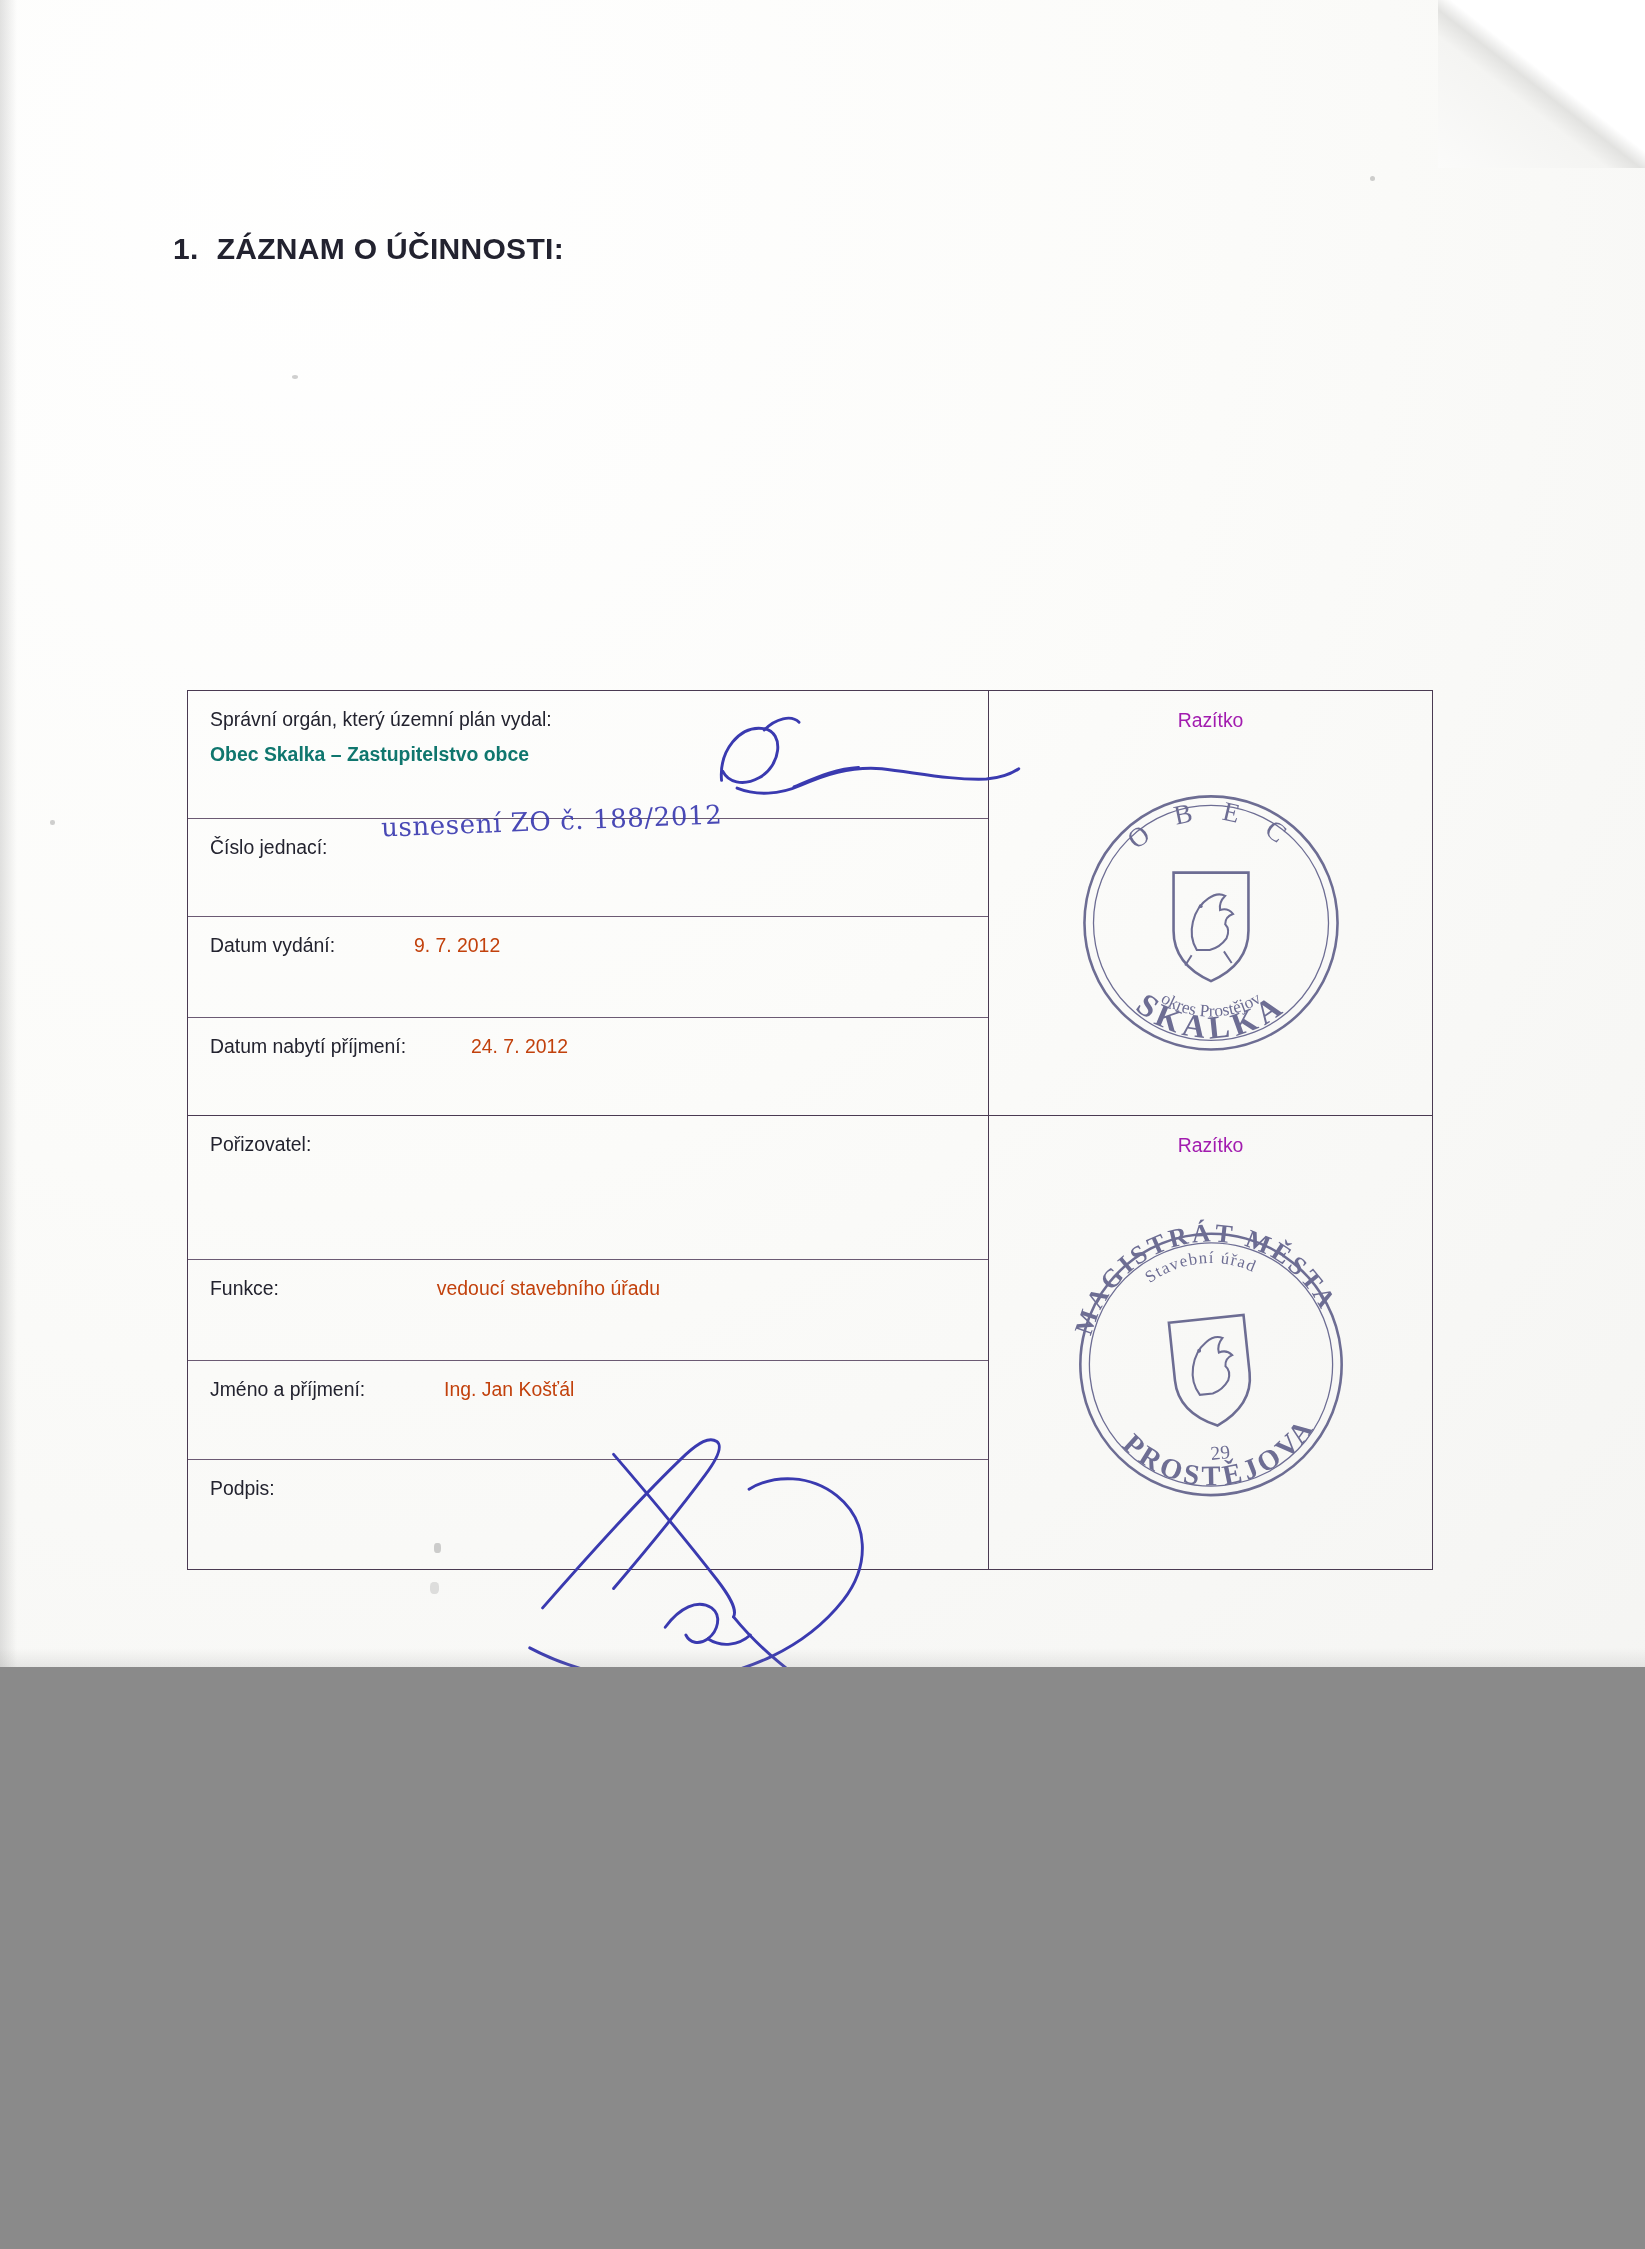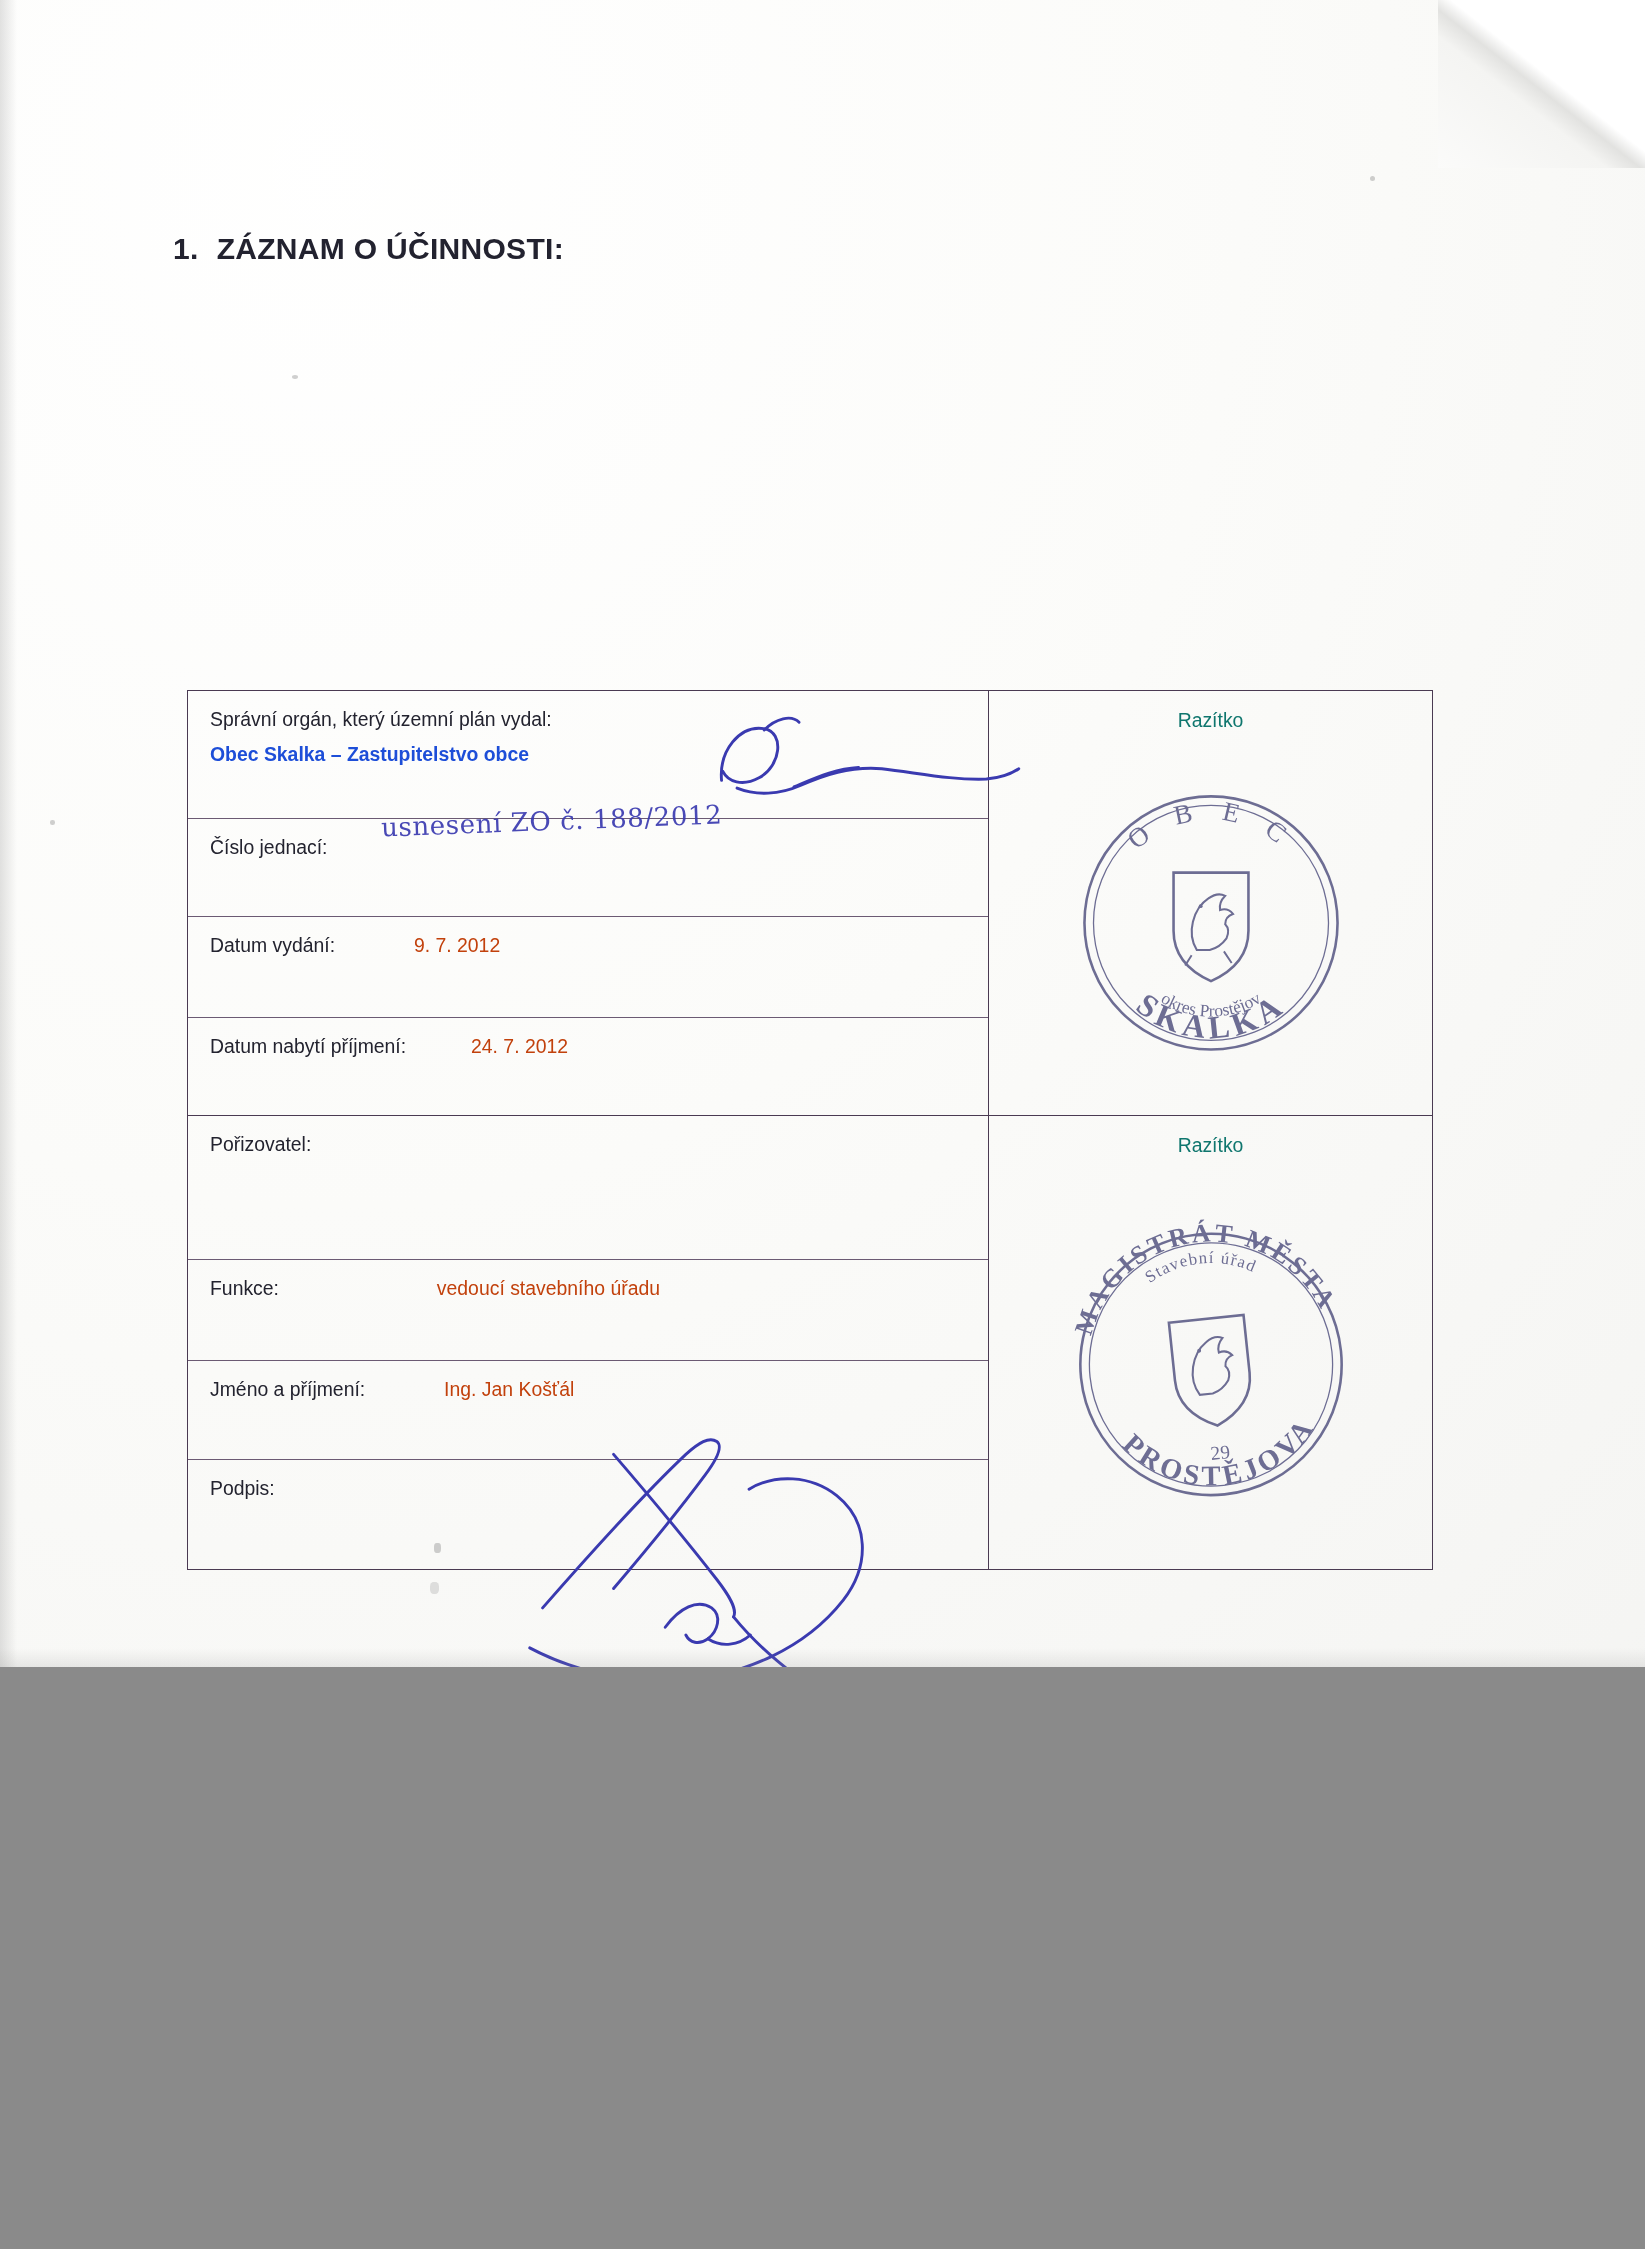--- a/index.html
+++ b/index.html
@@ -96,21 +96,21 @@
   }
   .row-label {
     font-size: 19.4px;
     color: #23232f;
     display: inline-block;
     vertical-align: top;
   }
   .row-bold {
     font-size: 19.4px;
     font-weight: bold;
-    color: #1d4ed8;
+    color: #0f766e;
     margin-top: 10.3px;
     line-height: 1.35;
   }
   .row-value {
     font-size: 19.4px;
     color: #c2410c;
     display: inline-block;
     margin-left: 97px;
   }
   .value-far {
@@ -134,21 +134,21 @@
     box-sizing: border-box;
   }
   .stamp-cell-2 {
     height: 453px;
     position: relative;
     box-sizing: border-box;
   }
   .stamp-title {
     text-align: center;
     font-size: 19.4px;
-    color: #0f766e;
+    color: #a21caf;
     padding-top: 18px;
   }
 
   
   .stamp {
     position: absolute;
     left: 50%;
     transform: translateX(-50%);
     color: #5a5a86;
     opacity: 0.88;

